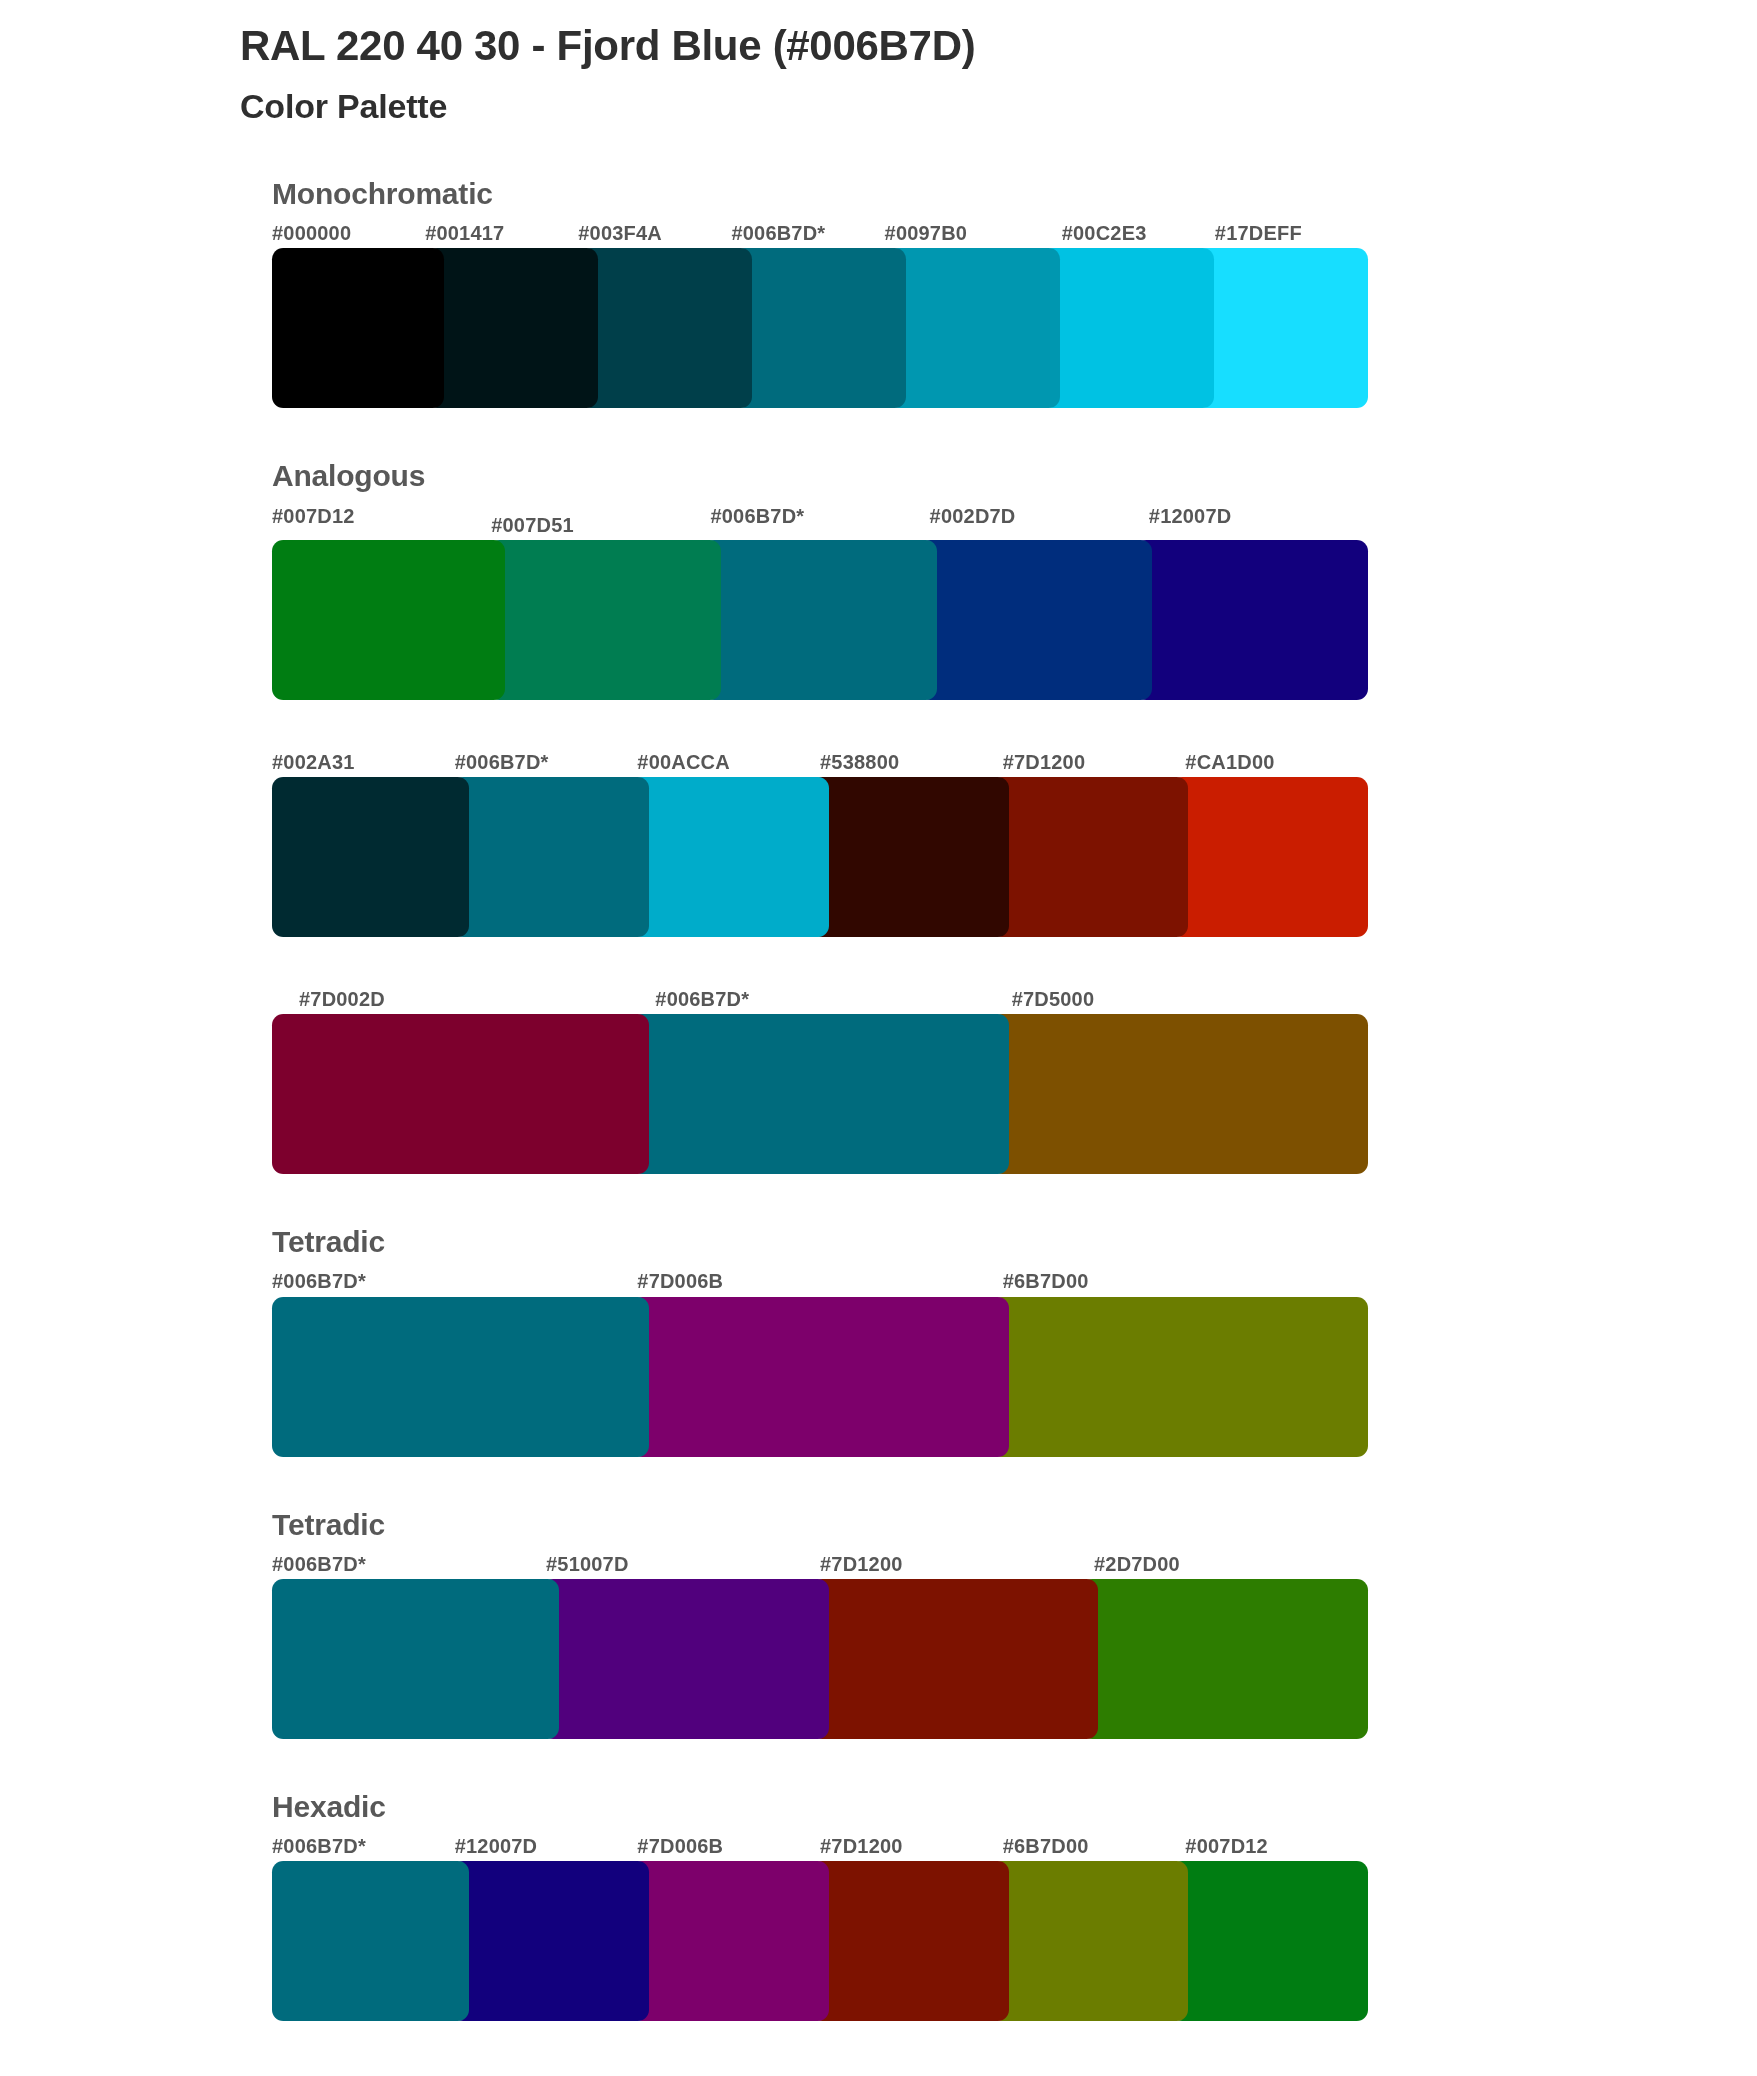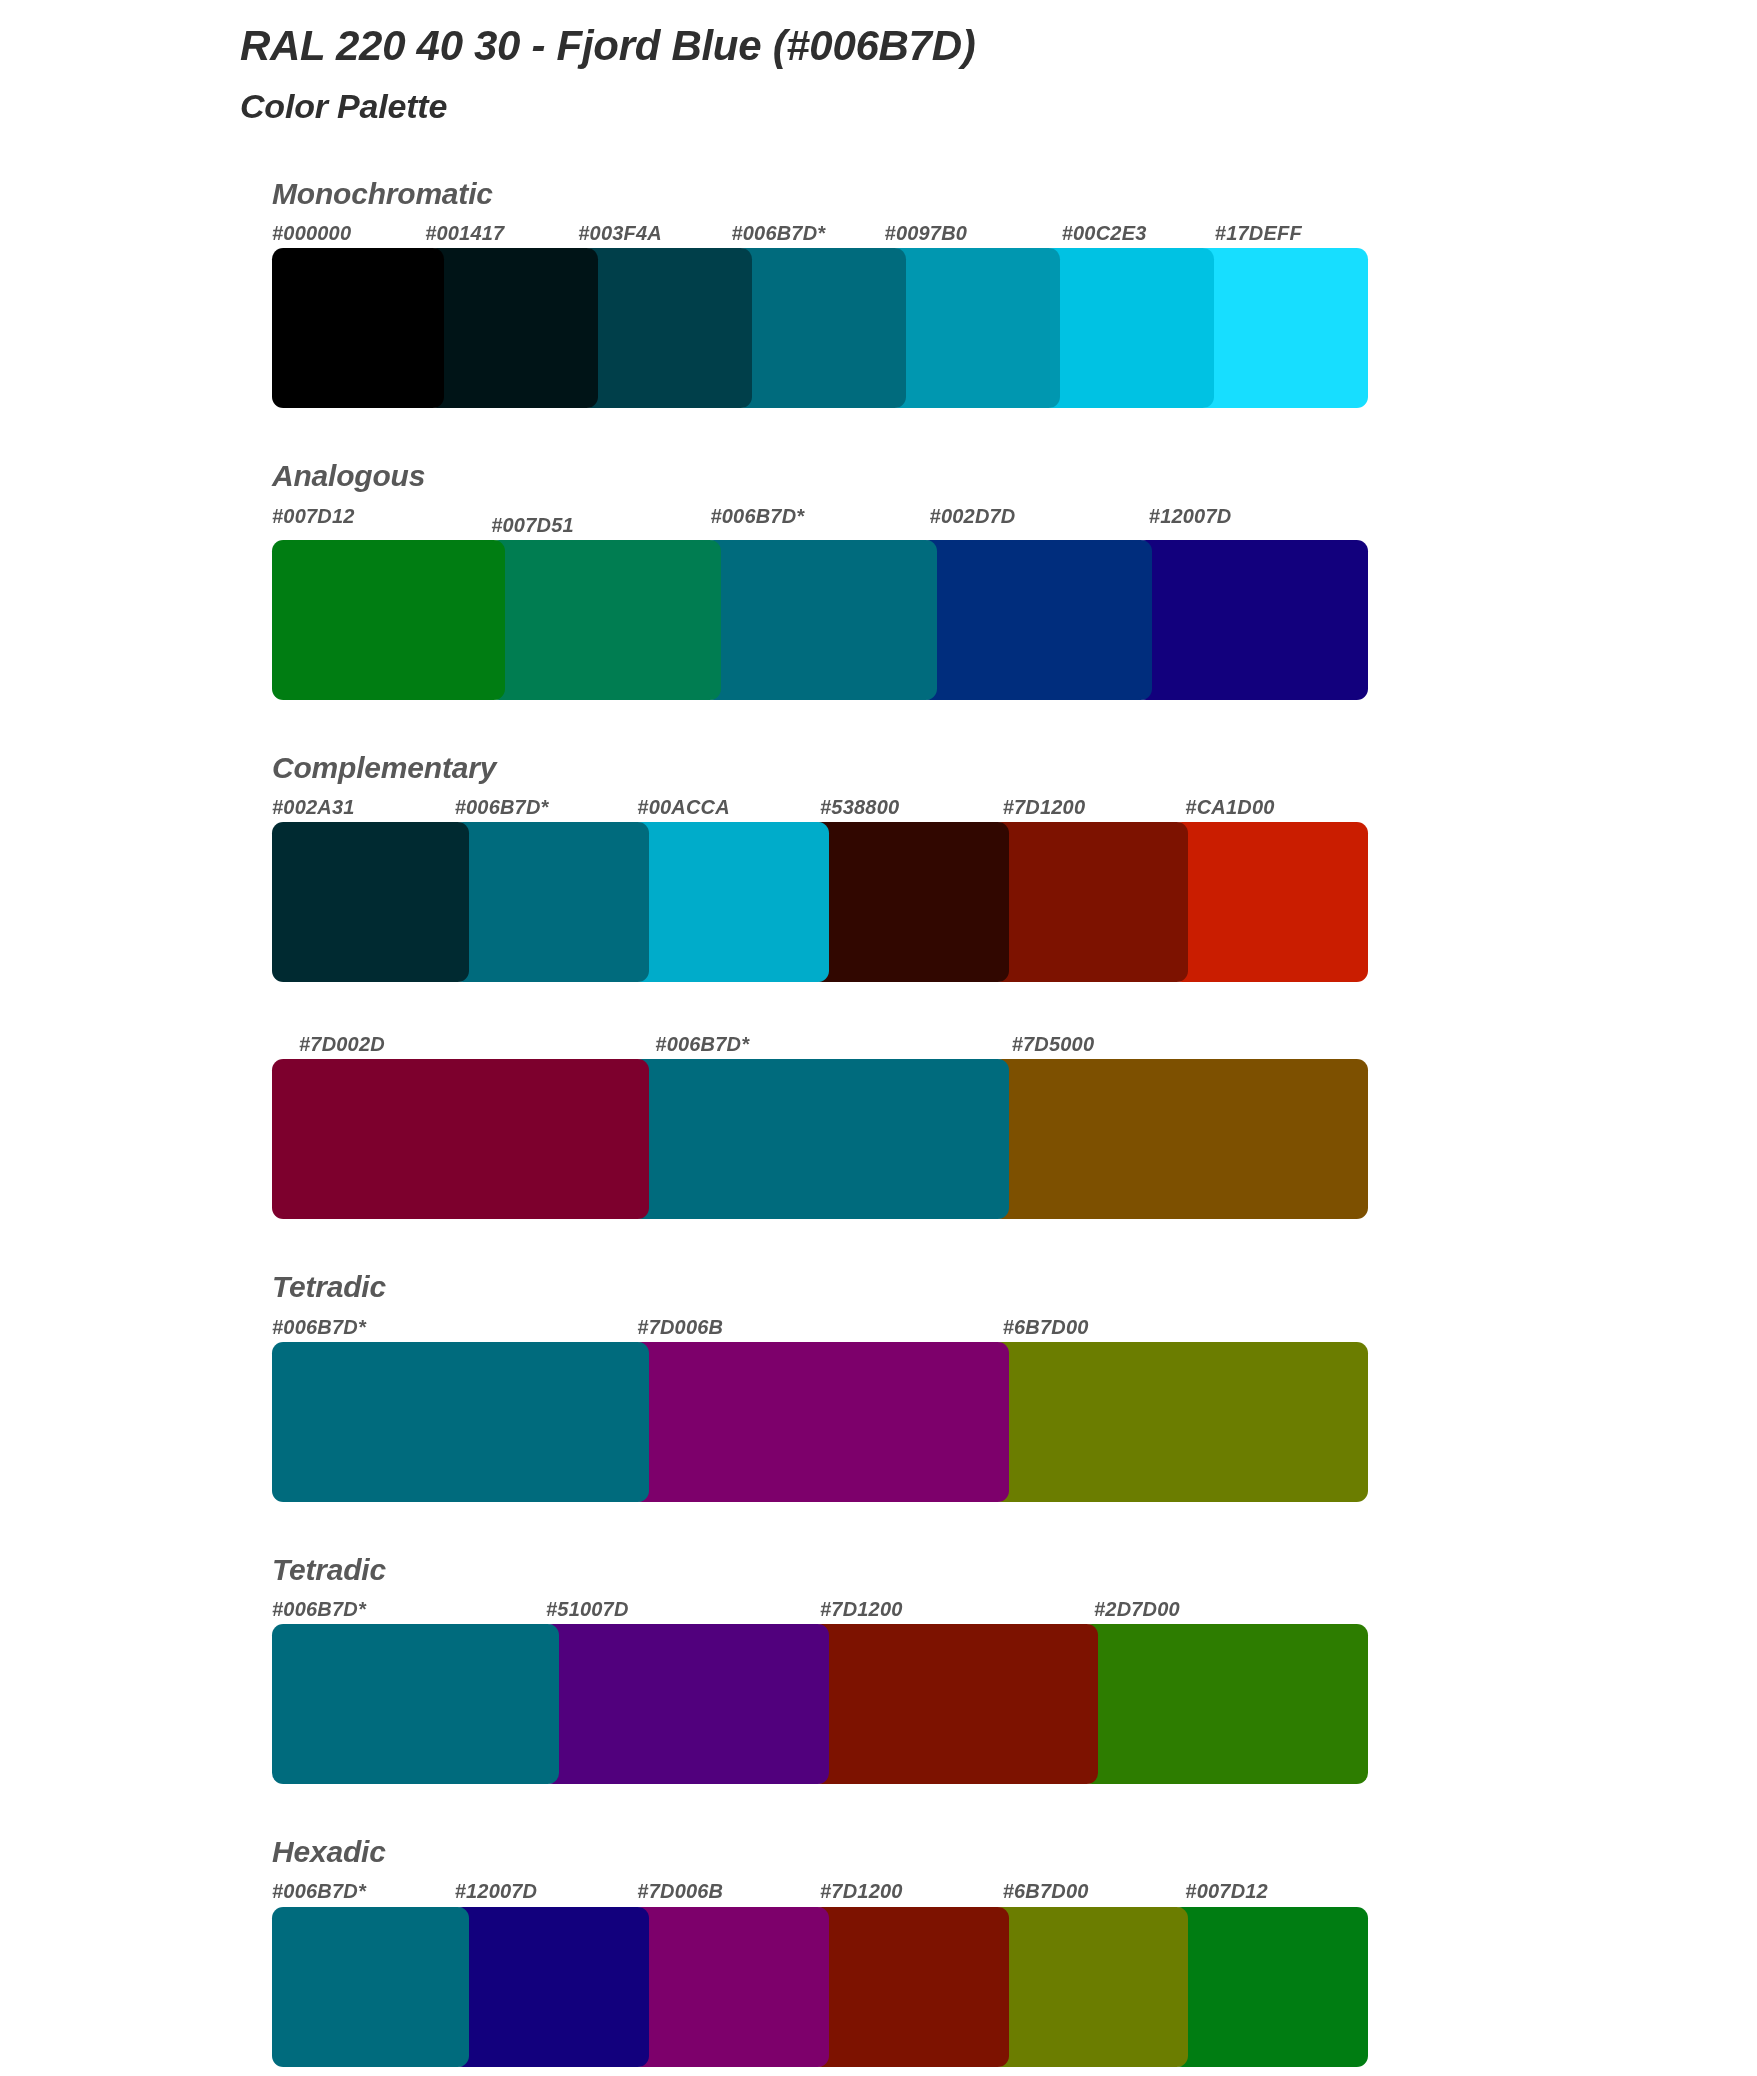--- a/index.html
+++ b/index.html
@@ -14,21 +14,20 @@
     height: 2077px;
     font-family: "Liberation Sans", sans-serif;
     color: #3c3c3c;
     overflow: hidden;
   }
   .page {
     position: relative;
     width: 1757px;
     height: 1717px;
     background: #ffffff;
-    font-style: italic;
   }
   .content {
     position: absolute;
     left: 240px;
     top: 0;
     width: 1342px;
   }
 
   
   .header {
@@ -140,21 +139,20 @@
             <div class="bars-row">
               <div class="swatch" title="#007D12" style="background: rgb(0, 125, 18); flex: 1 1 0px; margin-right: -17.6px; z-index: 5; position: relative;"></div>
               <div class="swatch" title="#007D51" style="background: rgb(0, 125, 81); flex: 1 1 0px; margin-right: -17.6px; z-index: 4; position: relative;"></div>
               <div class="swatch" title="#006B7D*" style="background: rgb(0, 107, 125); flex: 1 1 0px; margin-right: -17.6px; z-index: 3; position: relative;"></div>
               <div class="swatch" title="#002D7D" style="background: rgb(0, 45, 125); flex: 1 1 0px; margin-right: -17.6px; z-index: 2; position: relative;"></div>
               <div class="swatch" title="#12007D" style="background: rgb(18, 0, 125); flex: 1 1 0px; z-index: 1; position: relative;"></div>
             </div>
           </div>
         </div>
         <div class="section">
-          <div class="section-title">Complementary</div>
           <div class="swatch-block">
             <div class="labels-row">
               <div class="swatch-label" style="flex: 1 1 0px;">#002A31</div>
               <div class="swatch-label" style="flex: 1 1 0px;">#006B7D*</div>
               <div class="swatch-label" style="flex: 1 1 0px;">#00ACCA</div>
               <div class="swatch-label" style="flex: 1 1 0px;">#538800</div>
               <div class="swatch-label" style="flex: 1 1 0px;">#7D1200</div>
               <div class="swatch-label" style="flex: 1 1 0px;">#CA1D00</div>
             </div>
             <div class="bars-row">

